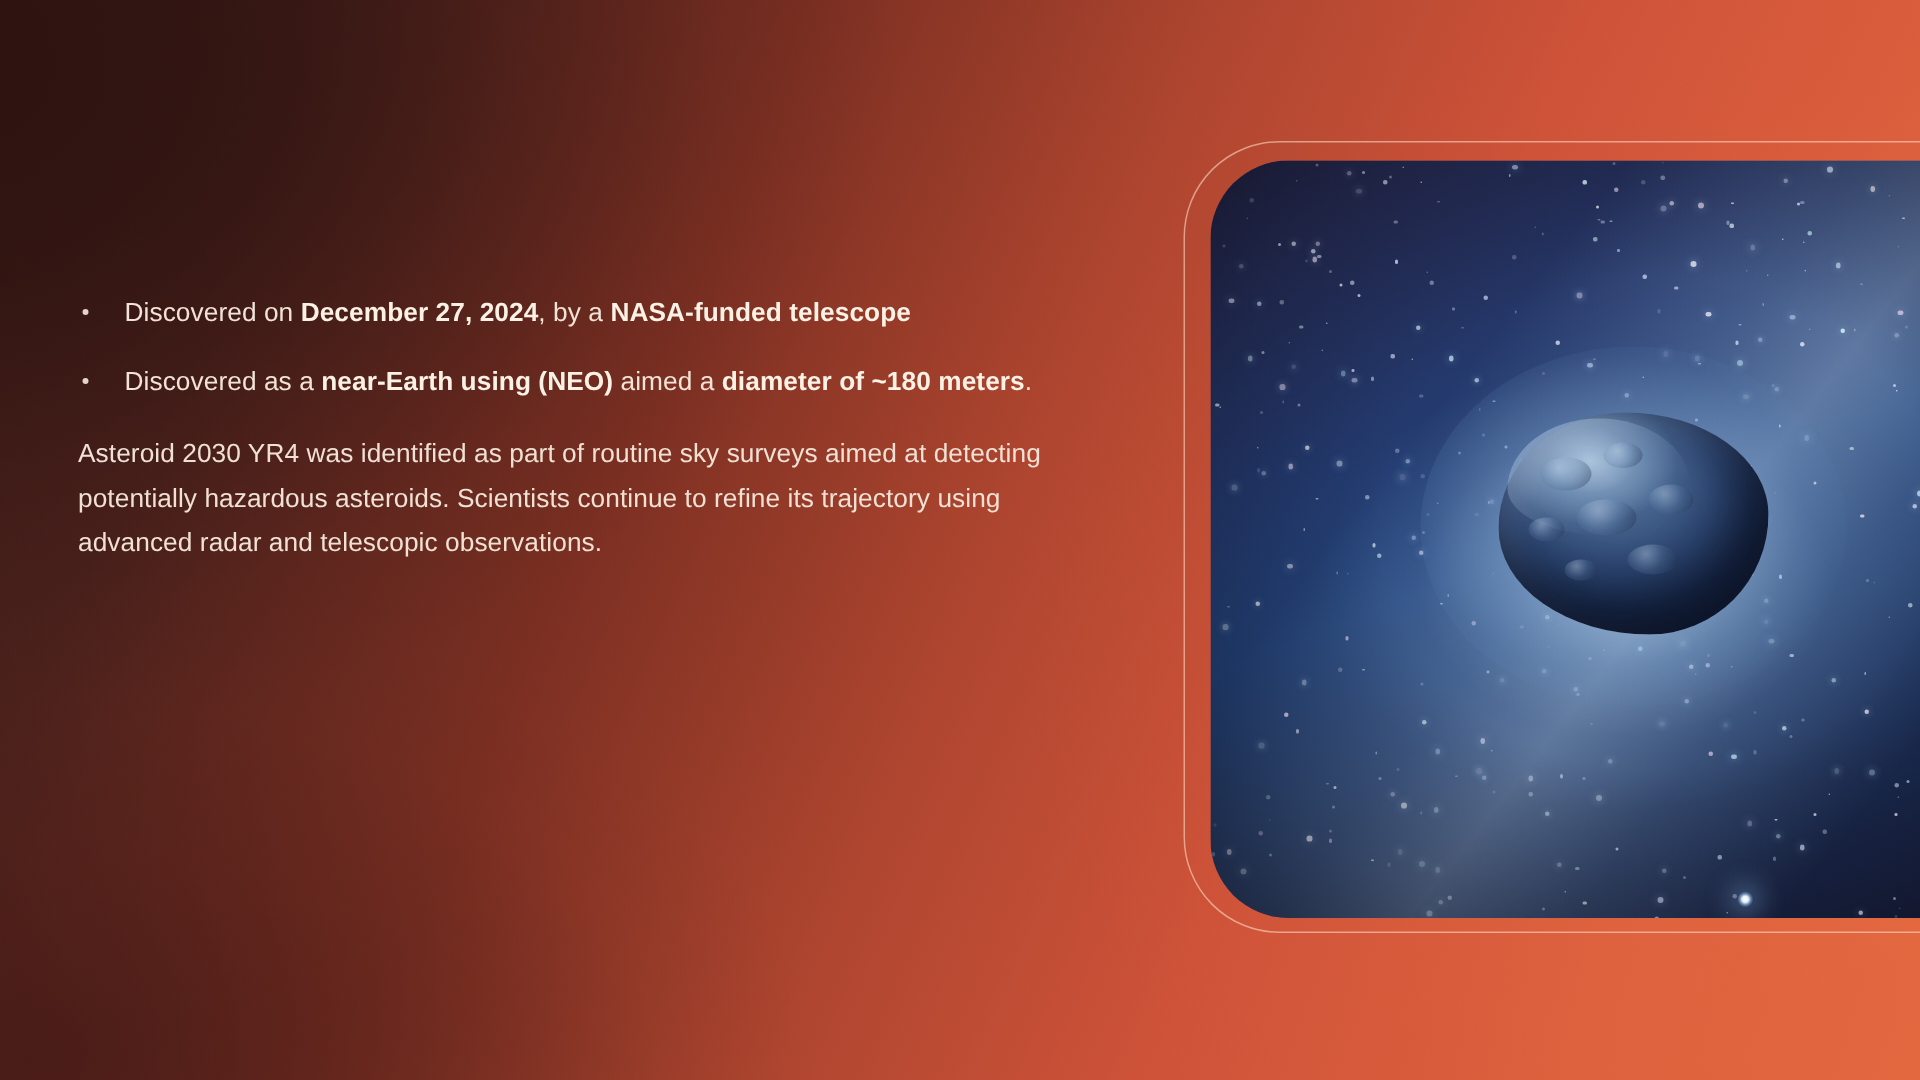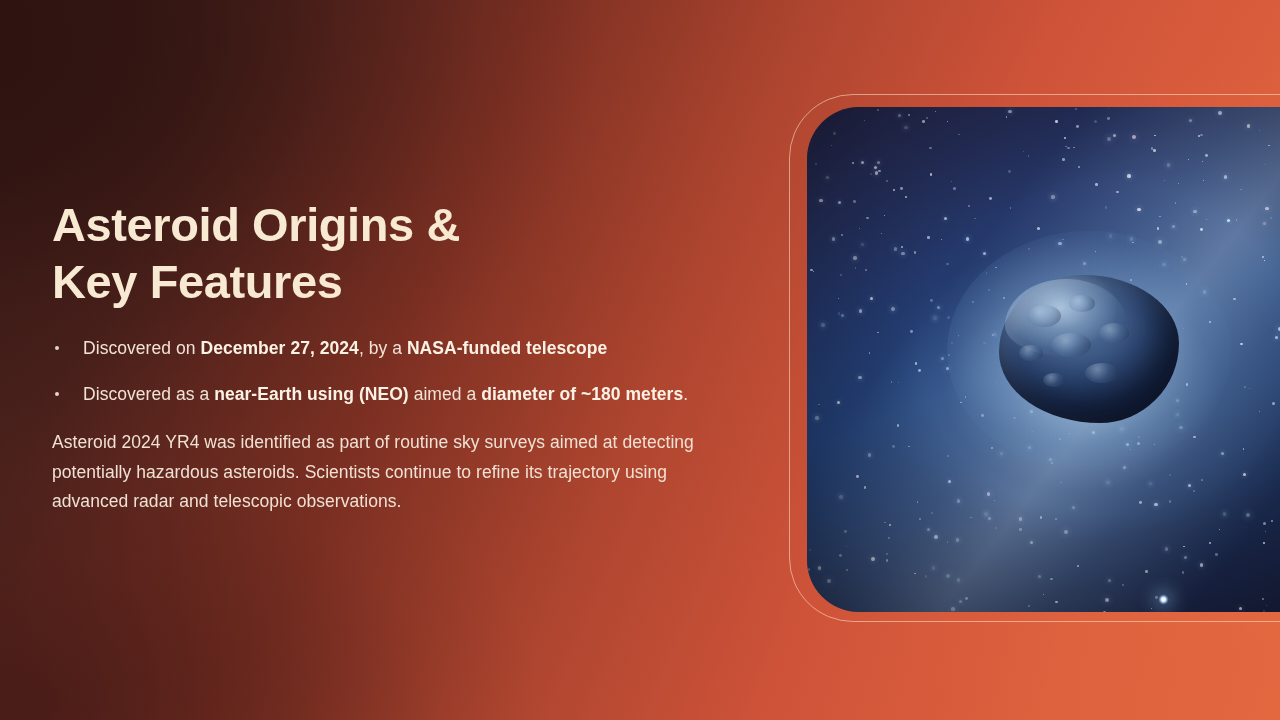--- a/index.html
+++ b/index.html
@@ -244,35 +244,33 @@
 <body>
 
 <div class="slide">
 
   <div class="bg-base"></div>
   <div class="bg-dark-corner"></div>
   <div class="bg-dark-bottom"></div>
   <div class="bg-warm-right"></div>
 
   <div class="content">
-    <h1 class="title">Asteroid Origins &amp;
-Key Features</h1>
 
     <ul class="bullets">
       <li class="bullet">
         <span class="bullet-dot"></span>
         <span class="bullet-text"><span>Discovered on </span><b>December 27, 2024</b><span>, by a </span><b>NASA-funded telescope</b></span>
       </li>
       <li class="bullet">
         <span class="bullet-dot"></span>
         <span class="bullet-text"><span>Discovered as a </span><b>near-Earth using (NEO)</b><span> aimed a </span><b>diameter of ~180 meters</b><span>.</span></span>
       </li>
     </ul>
 
-    <p class="paragraph">Asteroid 2024 YR4 was identified as part of routine sky surveys aimed at detecting potentially hazardous asteroids. Scientists continue to refine its trajectory using advanced radar and telescopic observations.</p>
+    <p class="paragraph">Asteroid 2030 YR4 was identified as part of routine sky surveys aimed at detecting potentially hazardous asteroids. Scientists continue to refine its trajectory using advanced radar and telescopic observations.</p>
   </div>
 
   <div class="photo-outline"></div>
 
   <div class="photo-frame">
     <div class="space"></div>
     <div class="glow-band"></div>
     <div class="stars">
         <div style="position: absolute; border-radius: 50%; left: 401.7px; top: 213.9px; width: 2.6px; height: 2.6px; background: rgba(245, 237, 255, 0.68);"></div>
         <div style="position: absolute; border-radius: 50%; left: 440px; top: 17.4px; width: 3.3px; height: 3.3px; background: rgba(246, 247, 255, 0.82); box-shadow: rgba(170, 210, 250, 0.55) 0px 0px 5px;"></div>

